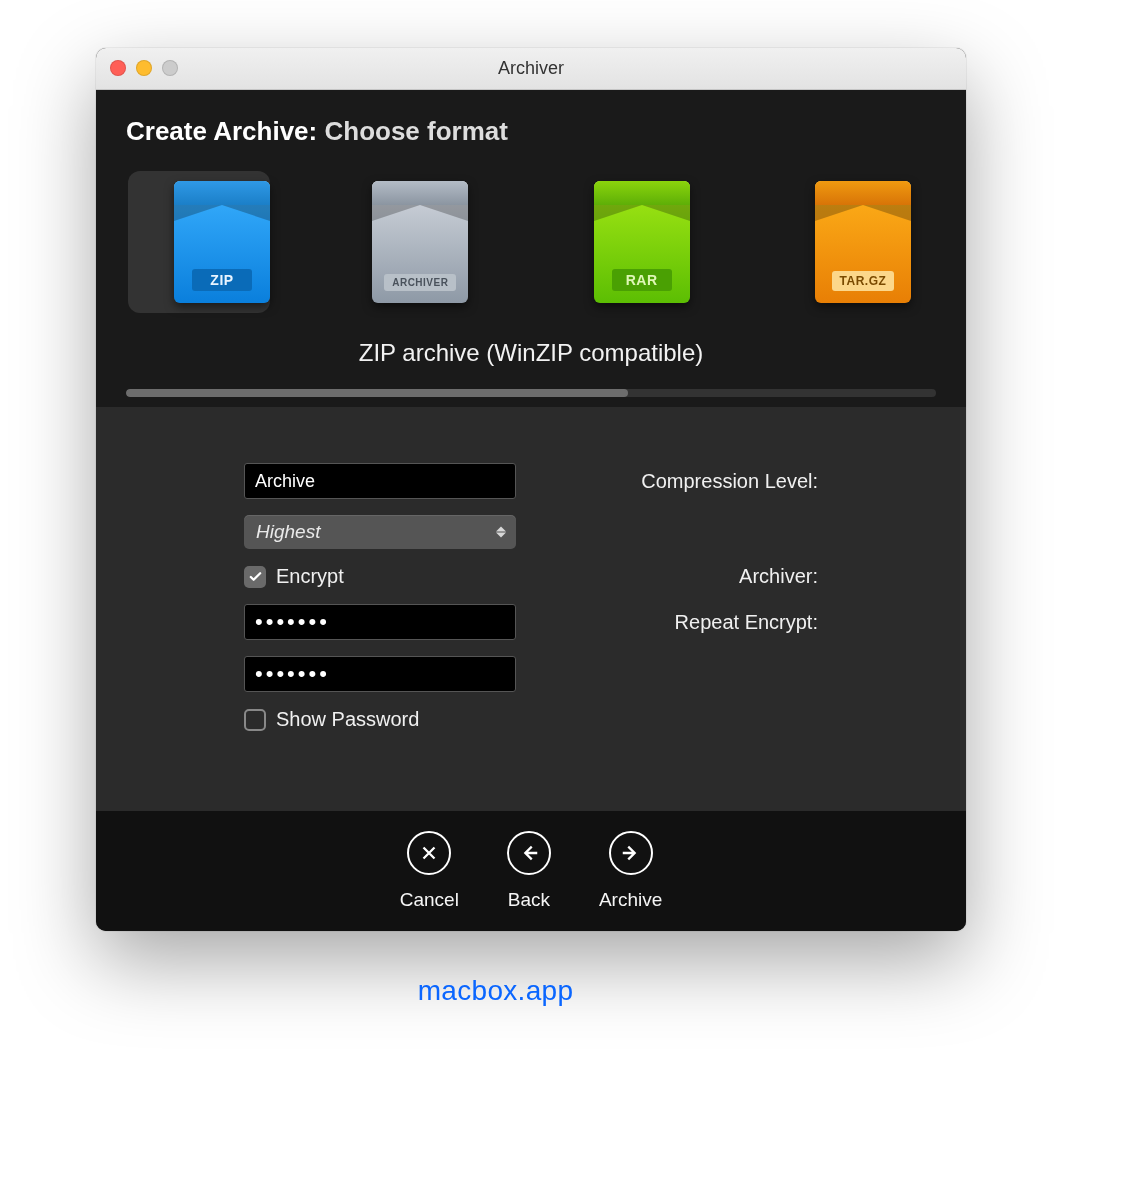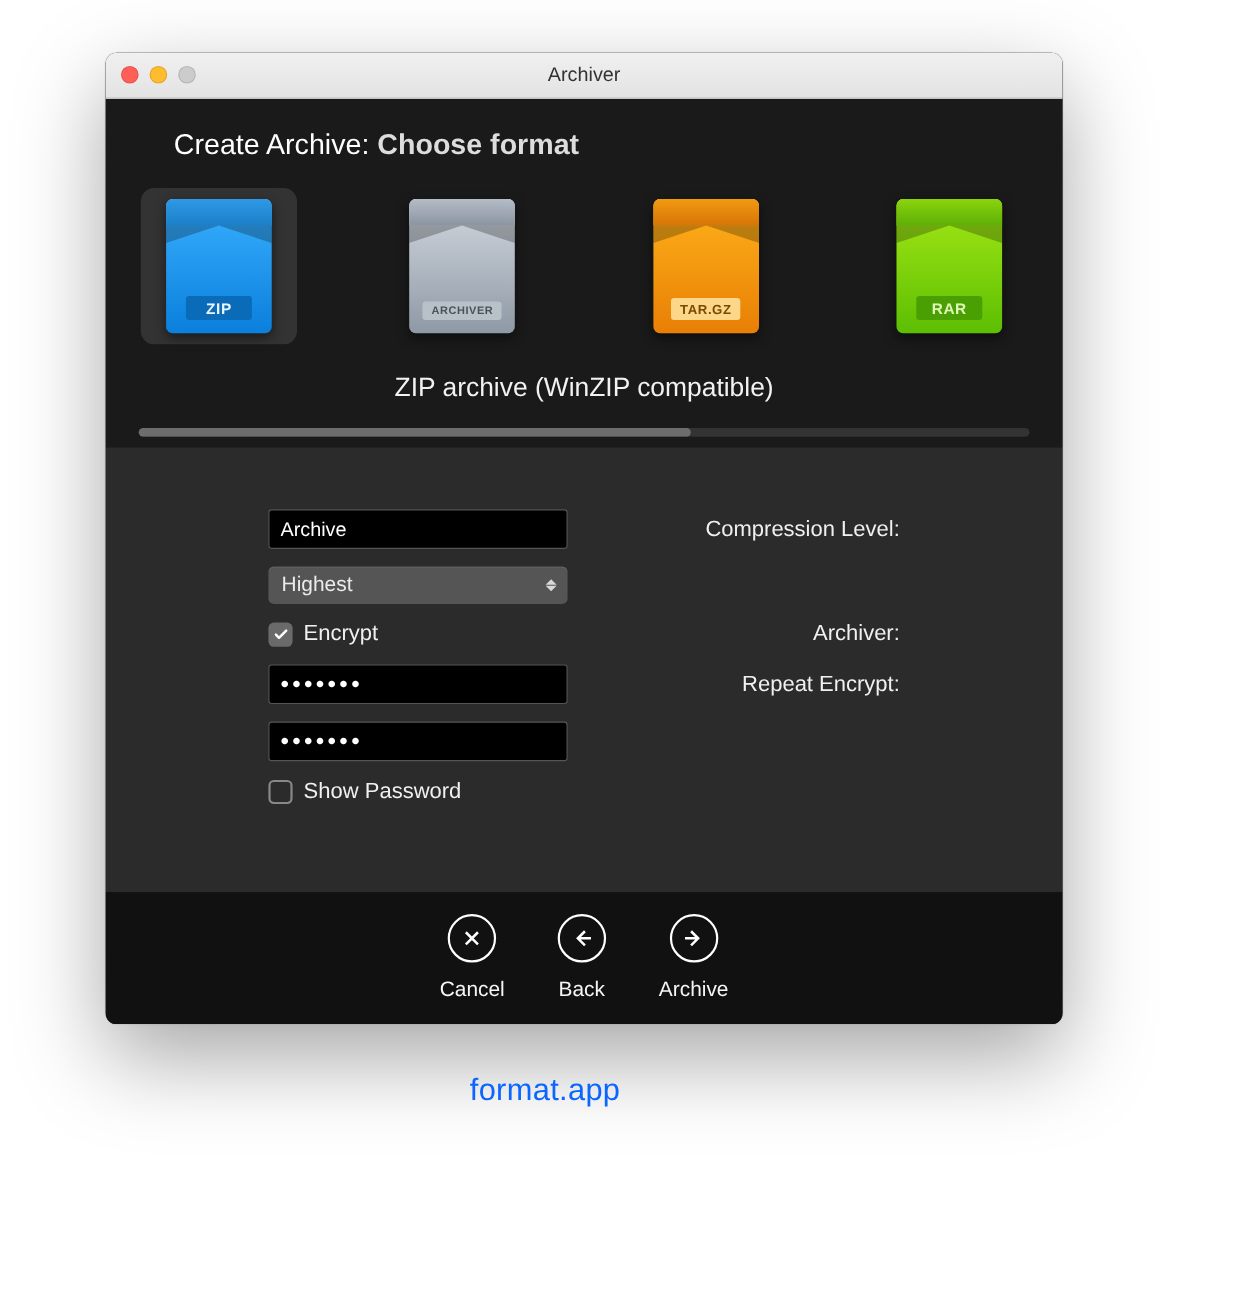--- a/index.html
+++ b/index.html
@@ -50,36 +50,36 @@
   }
   .body-dark {
     background: #1a1a1a;
     padding: 26px 30px 10px 30px;
     color: #fff;
   }
   .heading {
     font-size: 26px;
     margin-bottom: 24px;
   }
-  .heading .bold { font-weight: 400; margin-left: 32px; }
+  .heading .bold { font-weight: 700; }
   .heading .thin { font-weight: 700; color: #ddd; }
   .formats {
     display: flex;
     justify-content: space-between;
     gap: 20px;
     padding: 0 2px;
     margin-bottom: 26px;
   }
   .fmt {
     width: 142px; height: 142px;
     border-radius: 12px;
     display: flex; align-items: center; justify-content: center;
     cursor: pointer;
   }
-  .fmt.selected { background: #333; }
+  .fmt.selected { background: #333; justify-content: flex-end; }
   .fmt-icon {
     width: 96px; height: 122px;
     border-radius: 6px;
     position: relative;
     box-shadow: 0 4px 10px rgba(0,0,0,.5), inset 0 1px 0 rgba(255,255,255,.35);
     display: flex; align-items: flex-end; justify-content: center;
   }
   .fmt-flap {
     position: absolute;
     top: 0; left: 0; right: 0; height: 24px;
@@ -171,20 +171,21 @@
     height: 34px;
     background: #555;
     border-radius: 5px;
     color: #eaeaea;
     font-size: 19px;
     padding: 4px 30px 4px 12px;
     position: relative;
     display: flex; align-items: center;
     cursor: pointer;
     box-shadow: inset 0 1px 0 rgba(255,255,255,.1);
+    font-style: italic;
   }
   .select-caret {
     position: absolute;
     right: 10px; top: 50%; transform: translateY(-50%);
     display: flex; flex-direction: column; gap: 1px;
   }
   .select-caret span {
     width: 0; height: 0;
     border-left: 5px solid transparent;
     border-right: 5px solid transparent;
@@ -268,30 +269,30 @@
             <div class="fmt-flap"></div>
             <div class="fmt-label">ZIP</div>
           </div>
         </div>
         <div class="fmt fmt-arch">
           <div class="fmt-icon">
             <div class="fmt-flap"></div>
             <div class="fmt-label">ARCHIVER</div>
           </div>
         </div>
+        <div class="fmt fmt-rar">
+          <div class="fmt-icon">
+            <div class="fmt-flap"></div>
+            <div class="fmt-label">RAR</div>
+          </div>
+        </div>
         <div class="fmt fmt-targz">
           <div class="fmt-icon">
             <div class="fmt-flap"></div>
             <div class="fmt-label">TAR.GZ</div>
-          </div>
-        </div>
-        <div class="fmt fmt-rar">
-          <div class="fmt-icon">
-            <div class="fmt-flap"></div>
-            <div class="fmt-label">RAR</div>
           </div>
         </div>
       </div>
 
       <div class="selected-desc">ZIP archive (WinZIP compatible)</div>
 
       <div class="progress">
         <div class="progress-fill" style="width: 62%;"></div>
       </div>
     </div>
@@ -361,14 +362,14 @@
           <svg viewBox="0 0 24 24">
               <path d="M9 5l7 7-7 7M16 12H3"></path>
             </svg>
         </div>
         <div class="bb-label">Archive</div>
       </div>
     </div>
 
   </div>
 
-  <div class="watermark">format.app</div>
+  <div class="watermark">macbox.app</div>
 </div>
 
 </body></html>

